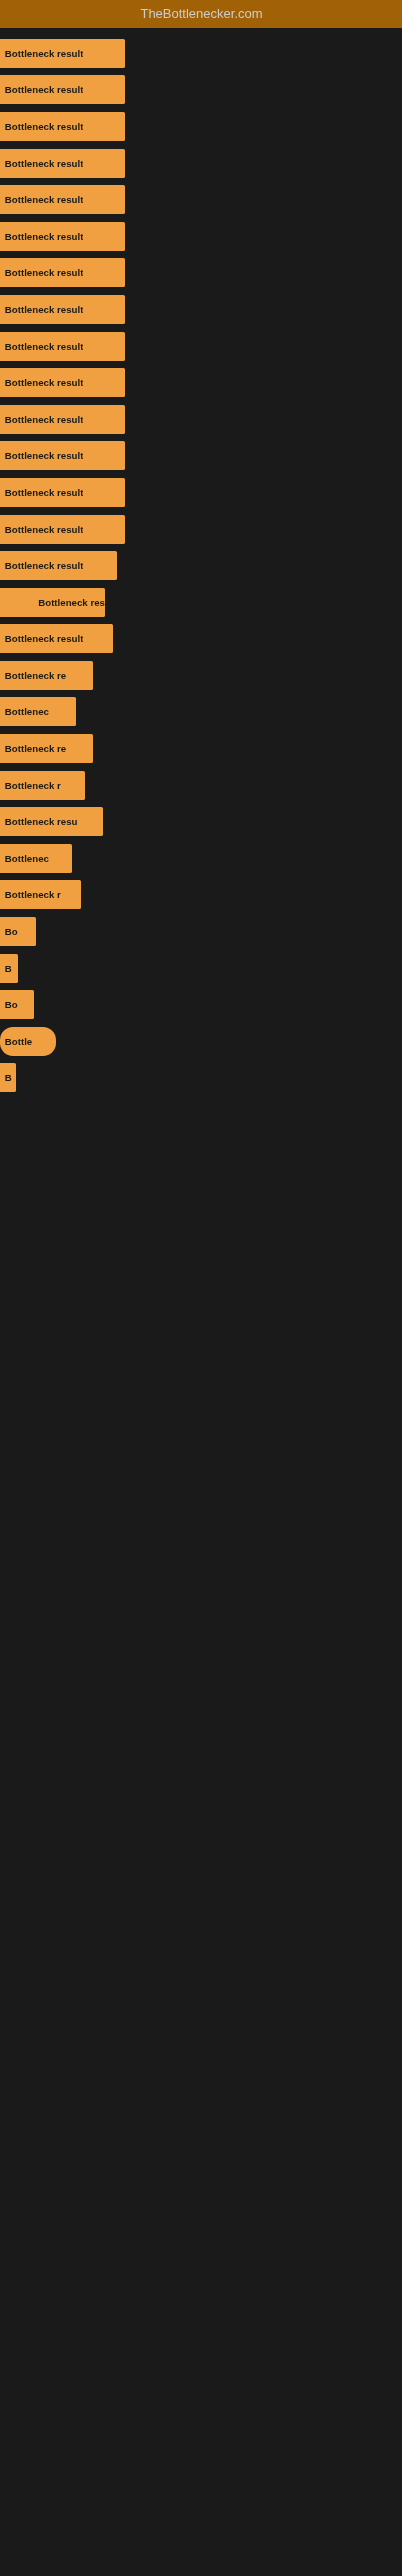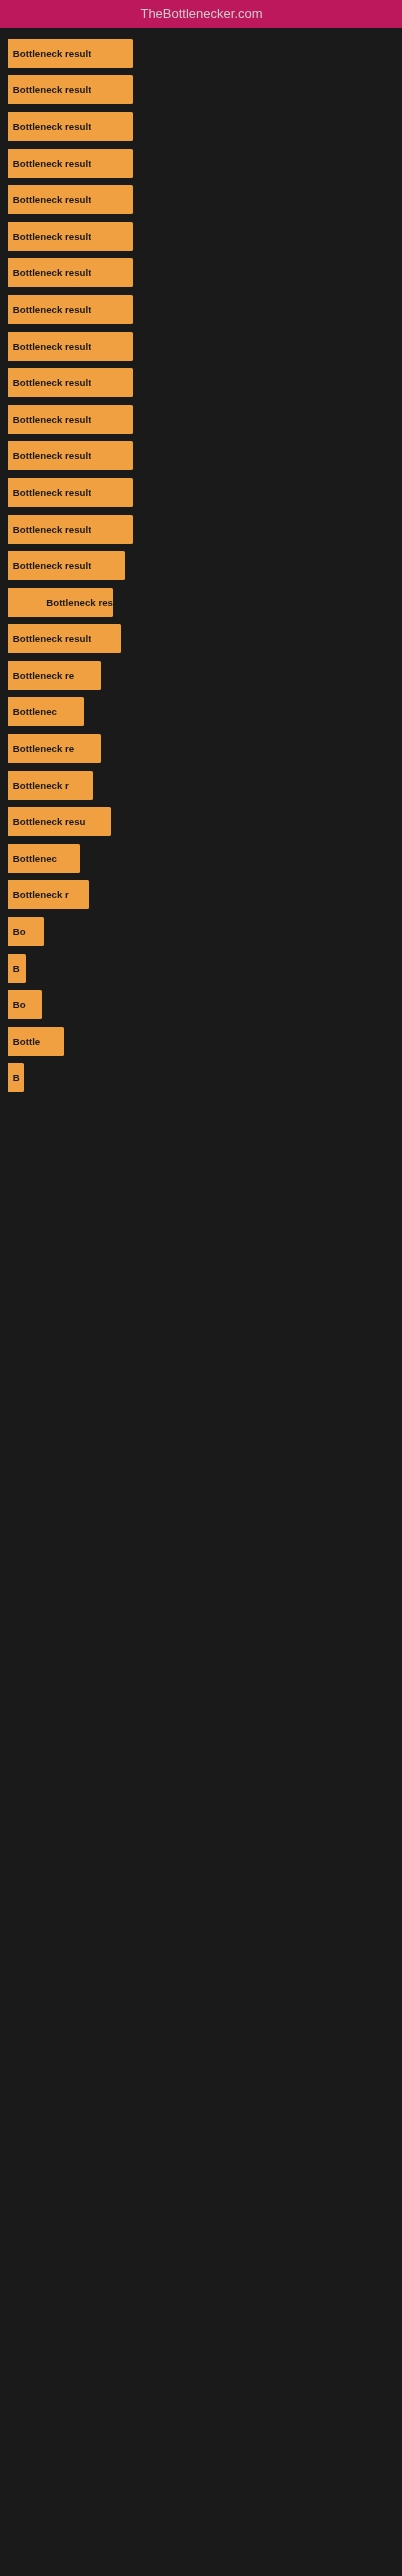--- a/index.html
+++ b/index.html
@@ -14,25 +14,25 @@
       background-color: #1a1a1a;
       font-family: Arial, sans-serif;
       position: relative;
     }
 
     .site-title {
       text-align: center;
       color: #cccccc;
       font-size: 13px;
       padding: 6.4px 0;
-      background-color: #be185d;
+      background-color: #a16207;
     }
 
     .bars-container {
-      padding: 8px 8px;
+      padding: 8px 0;
     }
 
     .bar-row {
       display: flex;
       align-items: center;
       margin-bottom: 1.6px;
       height: 35px;
       position: relative;
     }
 
@@ -190,21 +190,21 @@
       <div class="bar" style="width: 17.7px;">
         <span class="bar-label">B</span>
       </div>
     </div>
     <div class="bar-row">
       <div class="bar" style="width: 34px;">
         <span class="bar-label">Bo</span>
       </div>
     </div>
     <div class="bar-row">
-      <div class="bar" style="width: 56px;">
+      <div class="bar" style="width: 56px; border-radius: 13px;">
         <span class="bar-label">Bottle</span>
       </div>
     </div>
     <div class="bar-row">
       <div class="bar" style="width: 14.5px;">
         <span class="bar-label">B</span>
       </div>
     </div>
     <div class="bar-row"></div>
     <div class="bar-row"></div>

